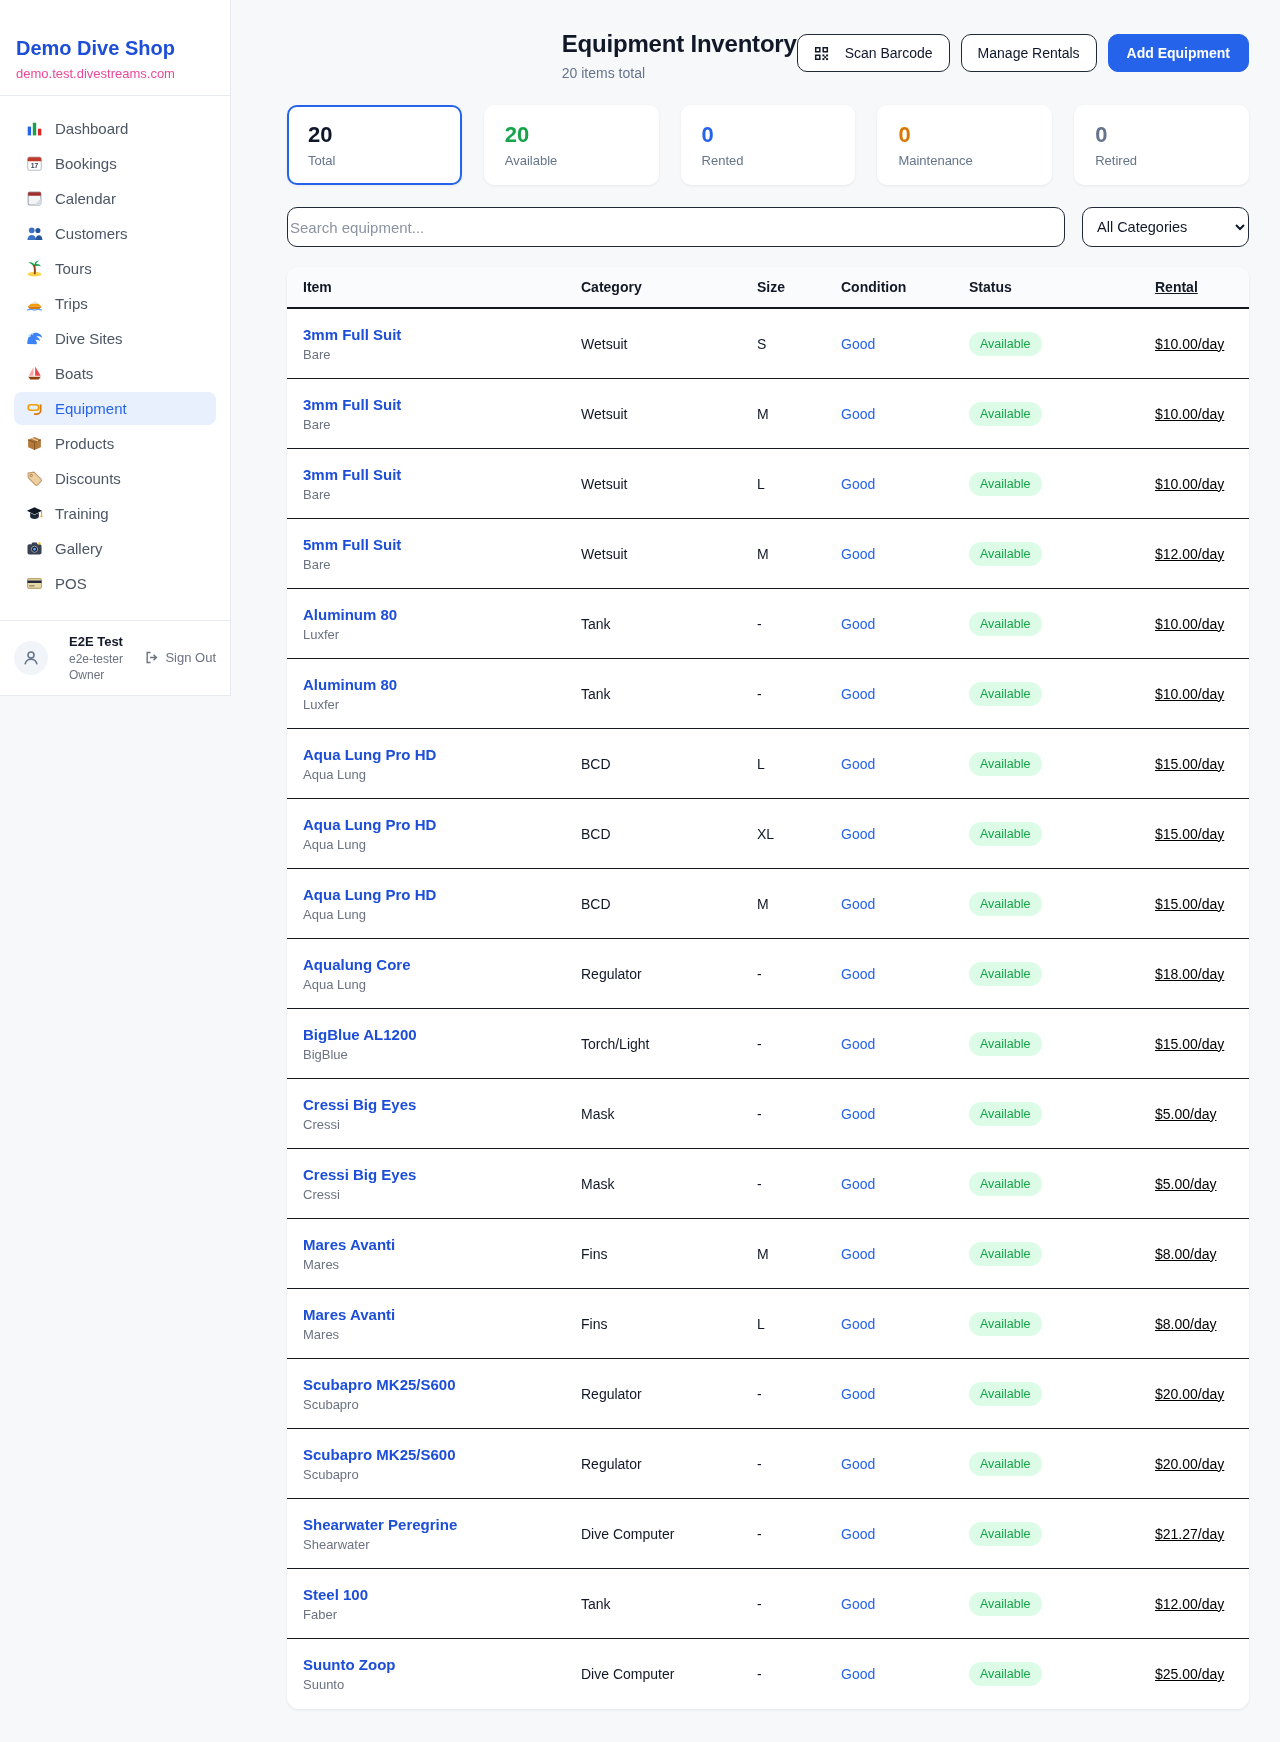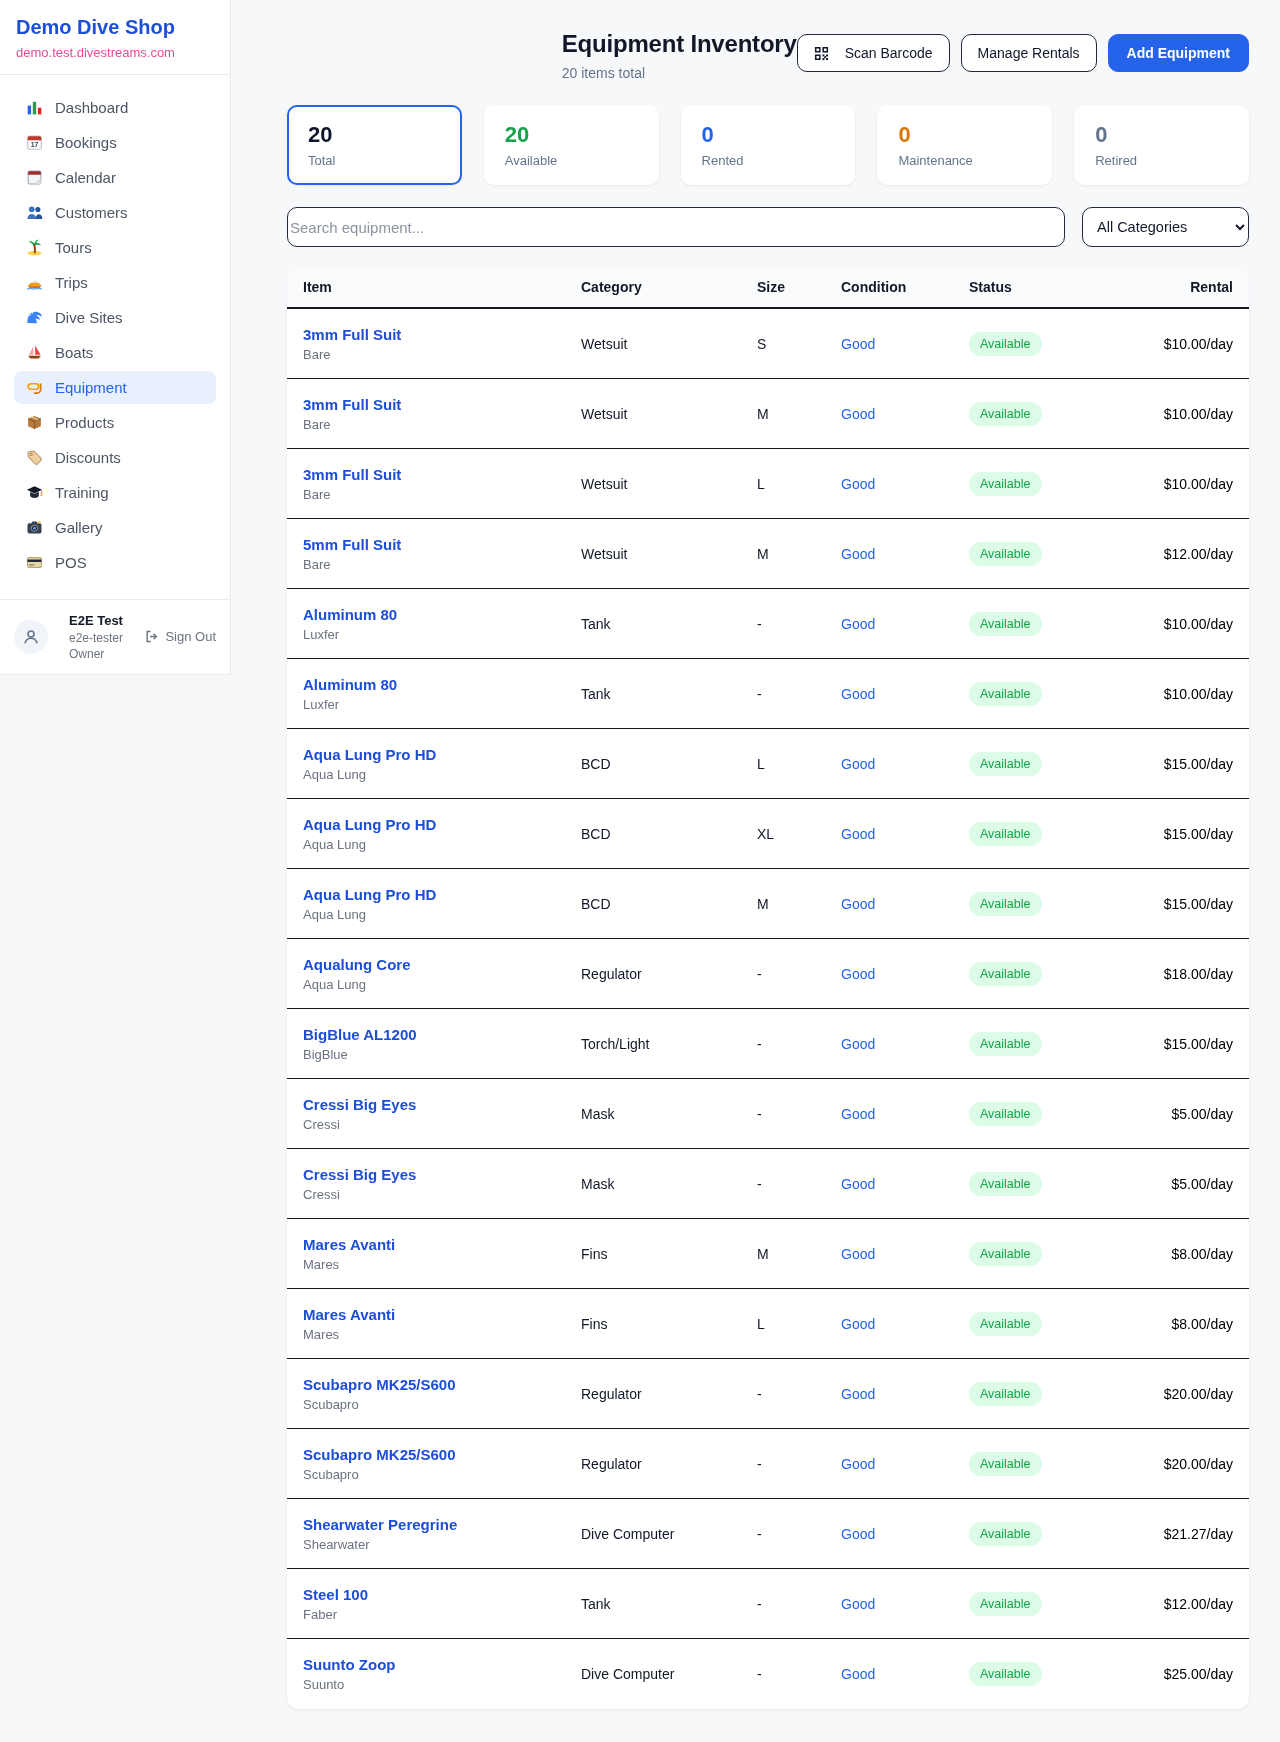--- a/index.html
+++ b/index.html
@@ -10,21 +10,21 @@
   *{box-sizing:border-box;}
   html,body{margin:0;padding:0;}
   body{
     width:1280px;height:1742px;overflow:hidden;
     background:#f7f8fa;color:var(--ink);
     font-family:"Liberation Sans","DejaVu Sans",sans-serif;
     display:flex;align-items:flex-start;
   }
   
   .sidebar{width:231px;background:#fff;border-right:1px solid var(--hair);border-bottom:1px solid var(--hair);flex-shrink:0;}
-  .brand{padding:16px 16px 14px;border-bottom:1px solid var(--hair);}
+  .brand{padding:16px 16px 14px;border-bottom:1px solid var(--hair);margin-top:21px;}
   .brand-name{font-size:20px;font-weight:800;color:var(--brand);margin:0 0 6px;}
   .brand-domain{font-size:13px;color:#ec4899;}
   .nav{padding:14px 10px 18px;}
   .nav-item{display:flex;align-items:center;gap:12px;padding:8px 12px;margin:2px 4px;border-radius:8px;
     font-size:15px;color:#4b5563;cursor:pointer;}
   .nav-item.active{background:#e8f0fe;color:var(--accent);font-weight:500;}
   .ico{width:17px;height:17px;flex-shrink:0;display:block;}
   .userbox{border-top:1px solid var(--hair);padding:12px 14px;display:flex;align-items:center;gap:21px;}
   .avatar{width:34px;height:34px;border-radius:50%;background:#f1f5f9;display:flex;align-items:center;justify-content:center;flex-shrink:0;}
   .avatar svg{width:18px;height:18px;}
@@ -55,21 +55,21 @@
   .filters{display:flex;gap:17px;margin-top:22px;}
   .search{flex:1;height:40px;border:1.5px solid var(--dark-border);border-radius:10px;background:#fff;
     padding:0 2px;font-size:15px;color:#111827;font-family:inherit;outline:none;}
   .search::placeholder{color:#8b93a1;}
   .catsel{width:167px;height:40px;border:1.5px solid var(--dark-border);border-radius:10px;background:#fff;
     padding:0 10px;font-size:14.5px;color:#111827;font-family:inherit;}
   
   .card{margin-top:20px;background:#fff;border-radius:12px;box-shadow:0 1px 3px rgba(15,23,42,.08);overflow:hidden;}
   .rowgrid{display:grid;grid-template-columns:278px 176px 84px 128px 186px 1fr;padding:0 16px;align-items:center;}
   .thead{height:42px;background:#fafbfc;border-bottom:2px solid #15181e;font-size:14px;font-weight:700;color:#111827;}
-  .th.right,.cell.right{text-align:right;}
+  .th.right,.cell.right{text-align:left;text-decoration:underline;}
   .trow{height:70px;border-bottom:1px solid #15181e;}
   .trow:last-of-type{border-bottom:none;}
   .cell{font-size:14px;color:#111827;}
   .item-link{font-size:15px;font-weight:600;color:var(--link);text-decoration:none;cursor:pointer;display:inline-block;}
   .item-brand{font-size:13px;color:#6b7280;margin-top:4px;}
   .cond{color:var(--good);cursor:pointer;text-decoration:none;font-size:14px;}
   .badge{display:inline-block;background:var(--available-bg);color:var(--available-text);
     font-size:12.5px;font-weight:500;padding:5px 11px;border-radius:999px;}
   .price{font-size:14px;color:#000000;}
 </style>

